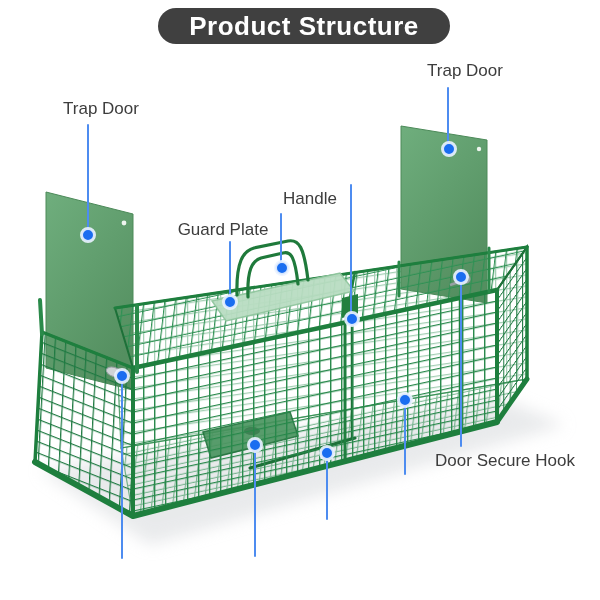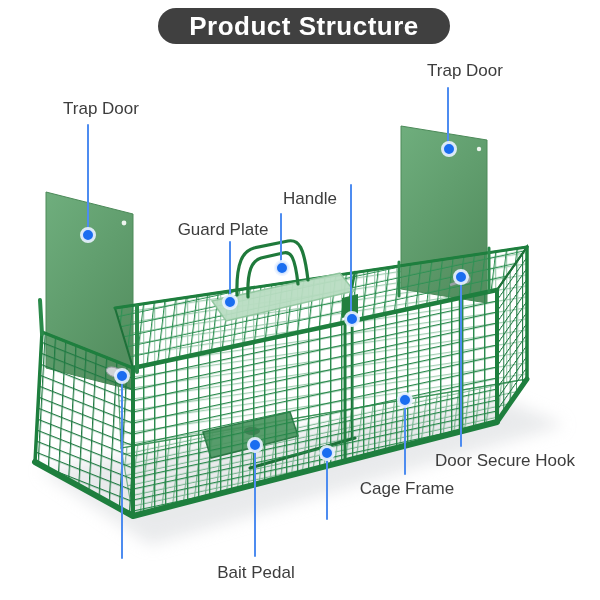--- a/index.html
+++ b/index.html
@@ -144,16 +144,14 @@
     </g>
   </svg>
 
   <div class="title-banner">Product Structure</div>
 
   <div class="part-label" style="left:101px;top:99px;">Trap Door</div>
   <div class="part-label" style="left:465px;top:61px;">Trap Door</div>
   <div class="part-label" style="left:272px;top:189px;margin-left:38px;">Handle</div>
   <div class="part-label" style="left:505px;top:451px;">Door Secure Hook</div>
   <div class="part-label" style="left:223px;top:220px;">Guard Plate</div>
-  <div class="part-label" style="left:407px;top:479px;">Cage Frame</div>
-  <div class="part-label" style="left:256px;top:563px;">Bait Pedal</div>
 
 </div>
 
 </body></html>

